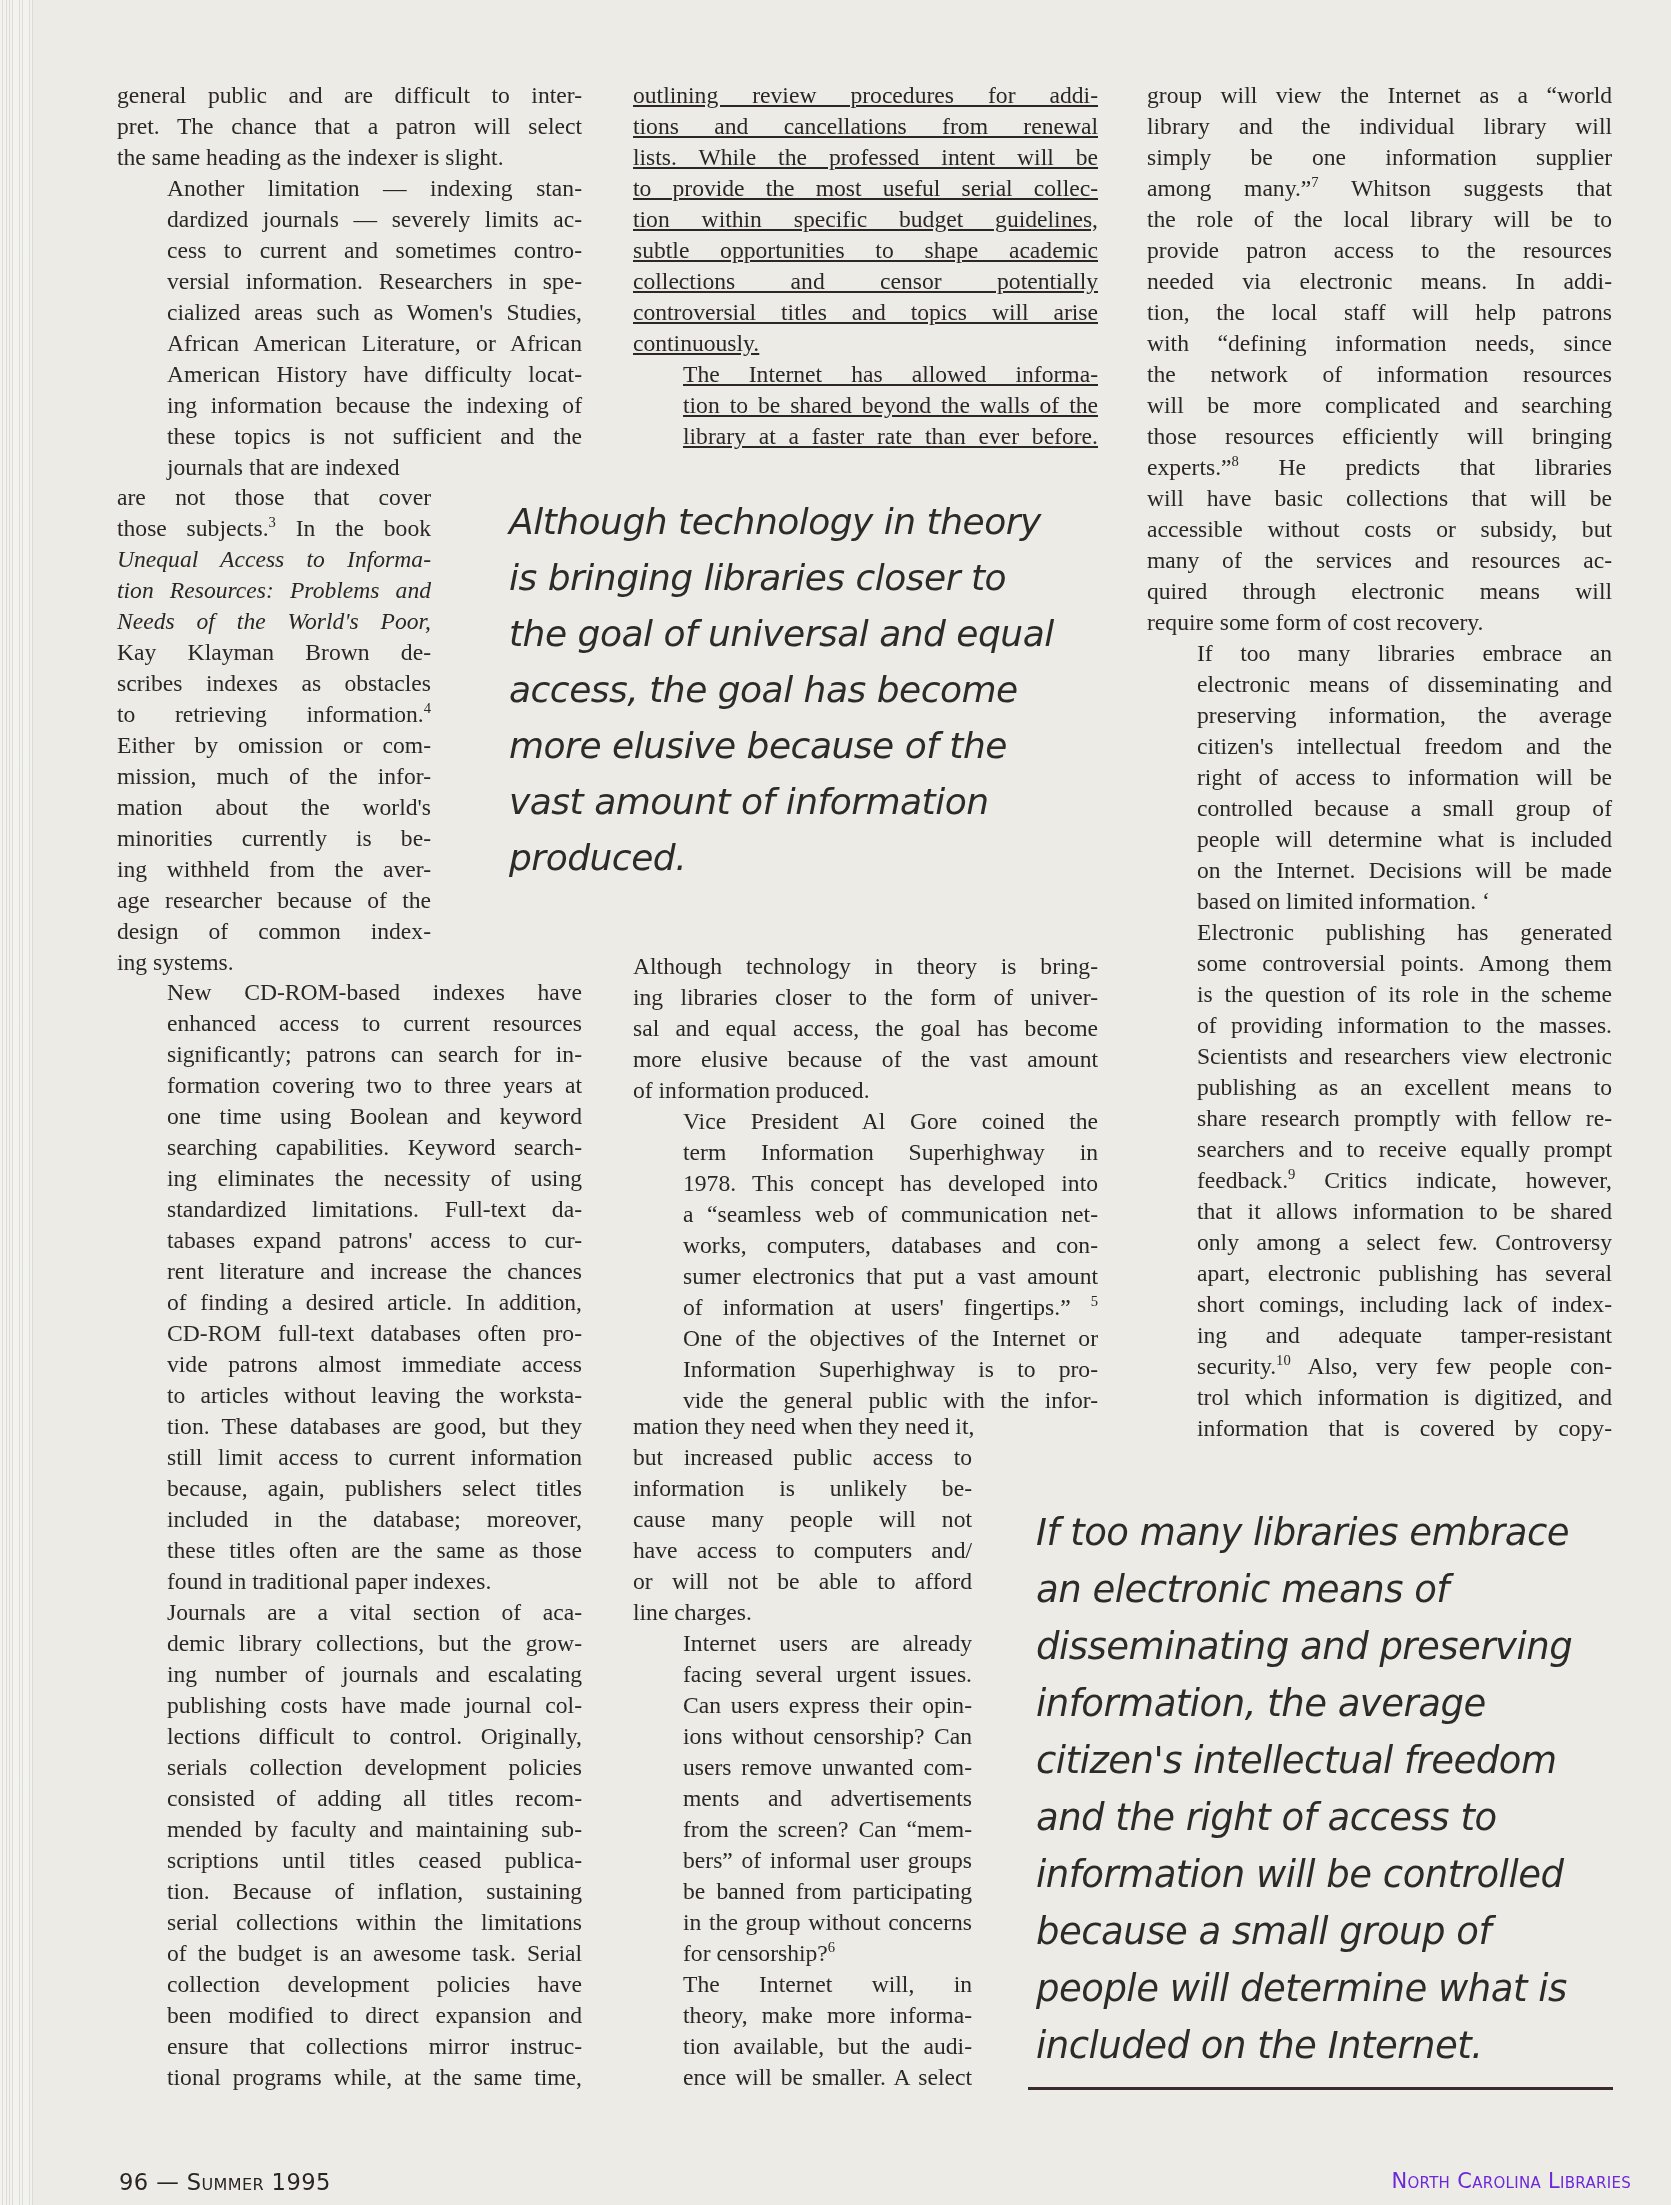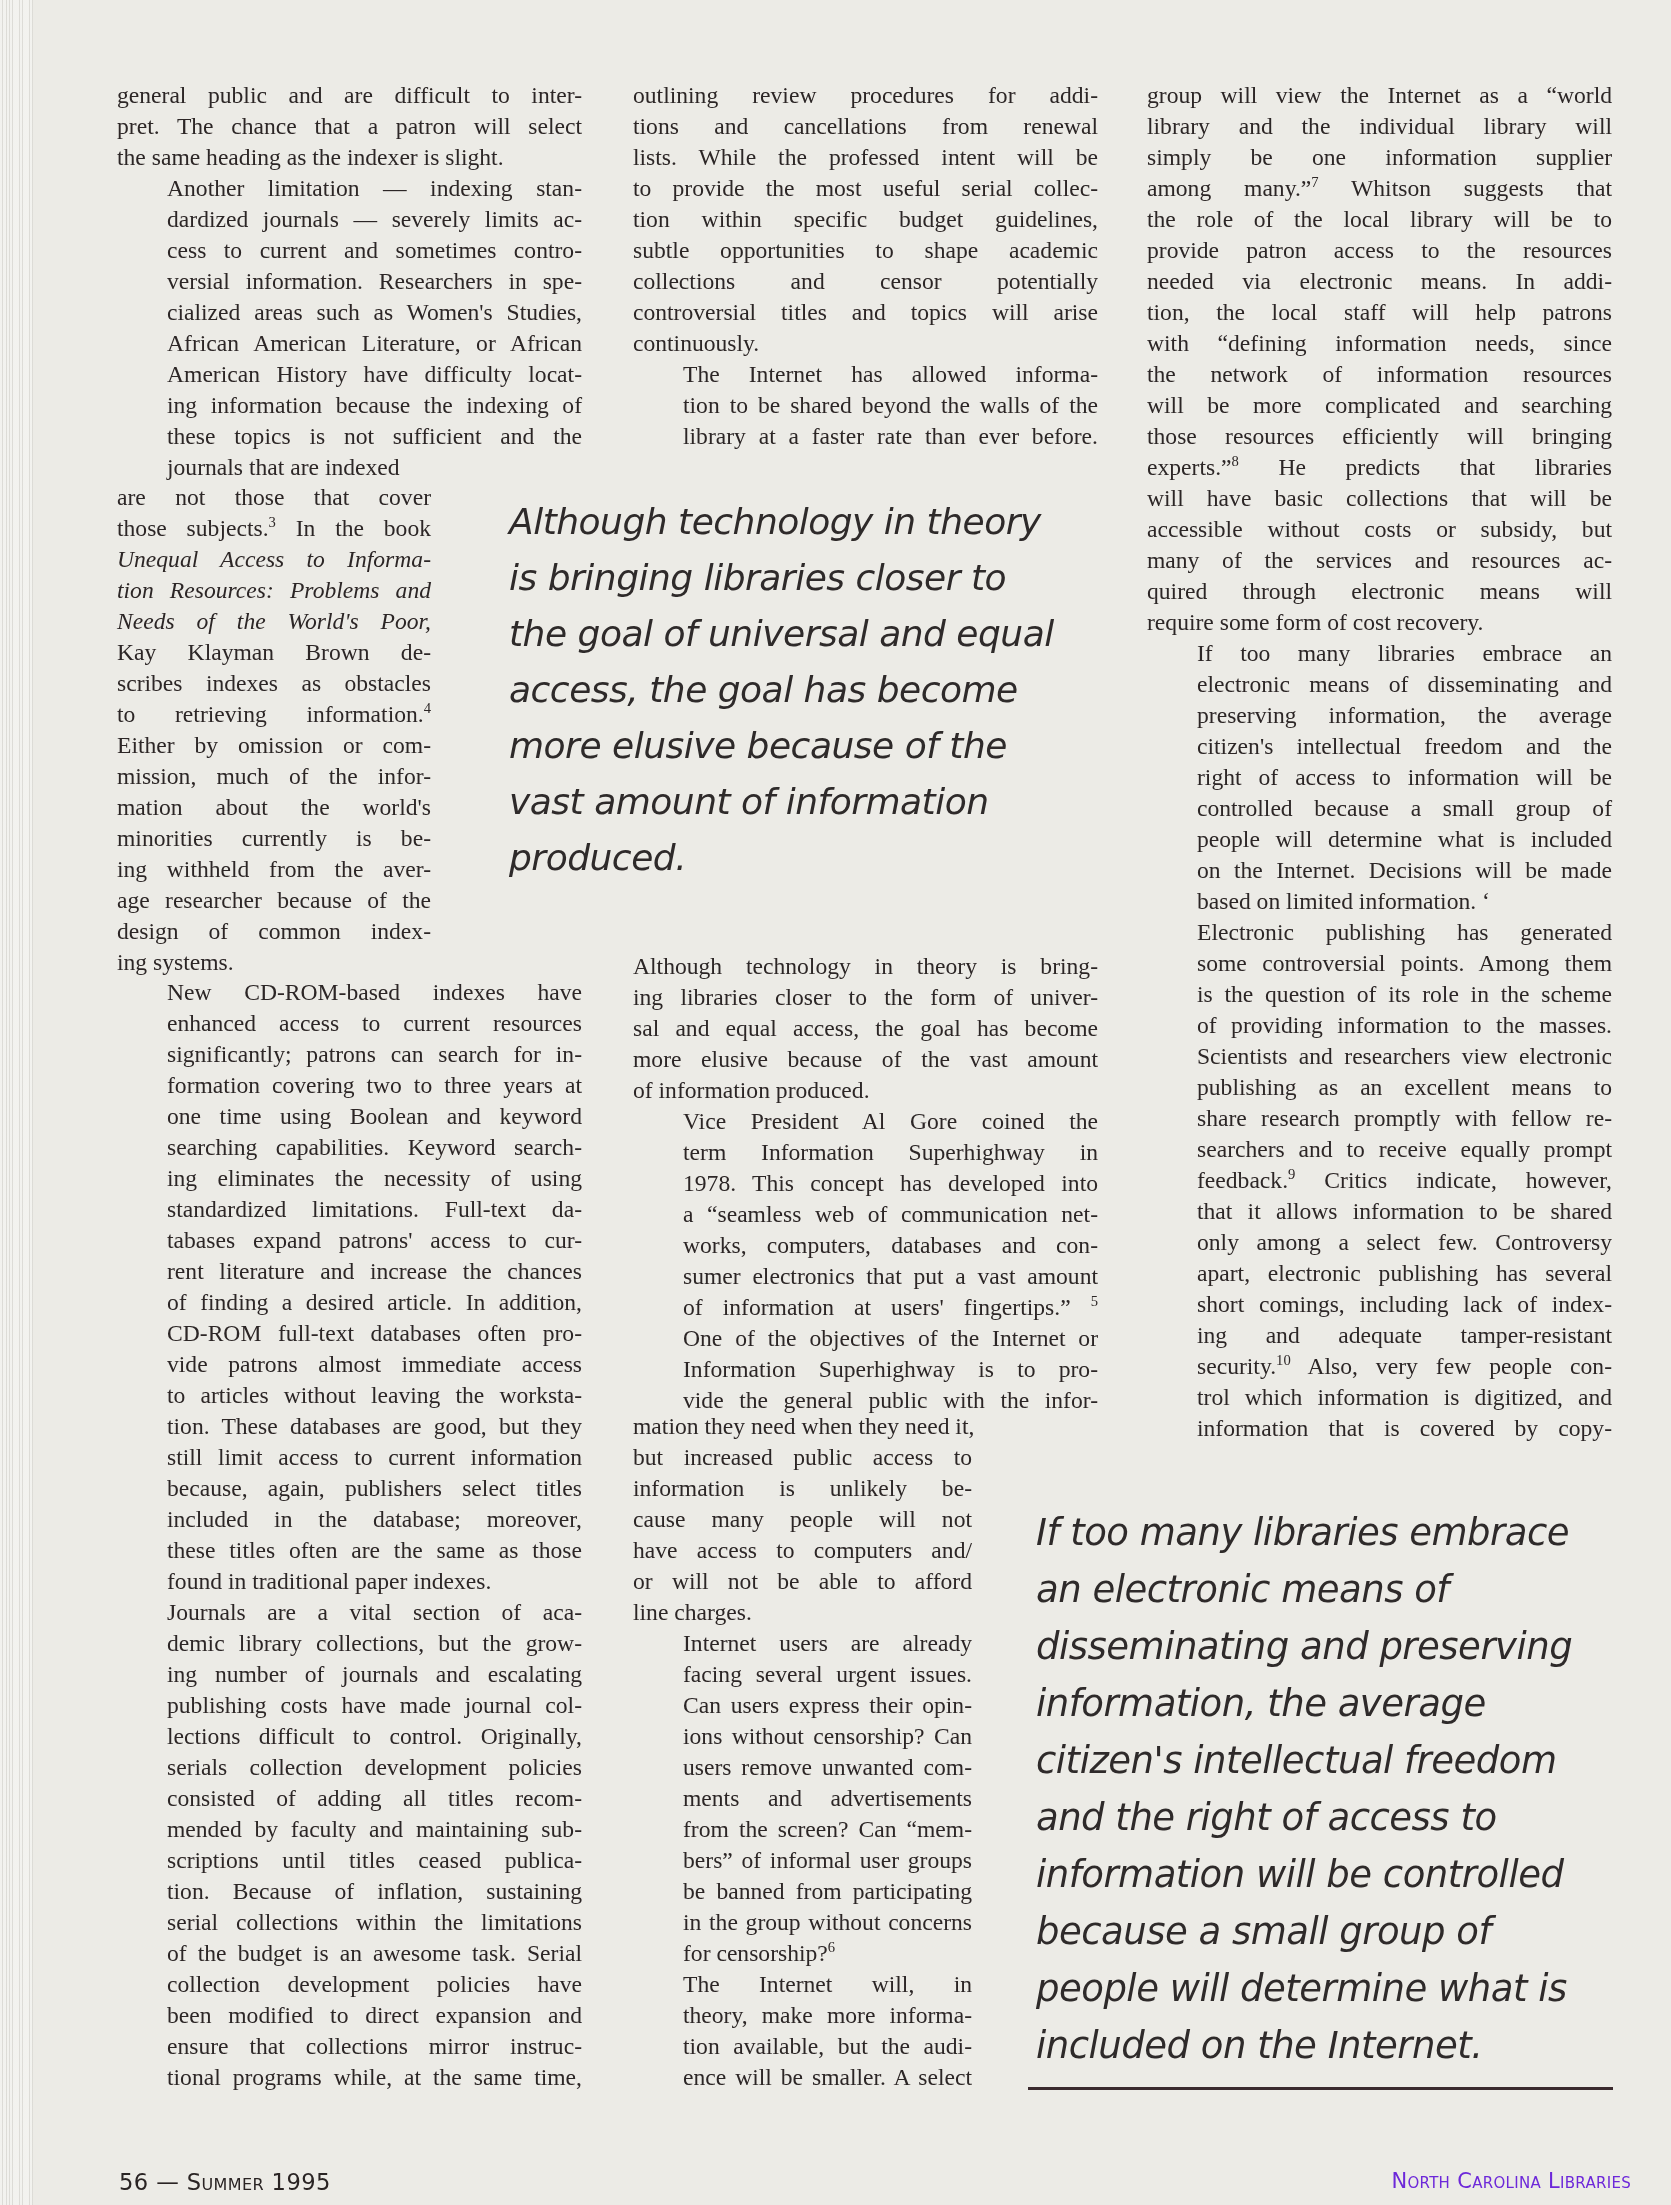--- a/index.html
+++ b/index.html
@@ -22,21 +22,21 @@
   .col p.indent { text-indent: 50px; }
   .col .line { display: block; text-align-last: justify; white-space: nowrap; }
   .col .line.last { text-align-last: left; }
   sup { font-size: 0.62em; line-height: 0; vertical-align: 0.62em; }
   em { }
 
   #col1a { left: 117px; top: 80px; width: 465px; }
   #col1b { left: 117px; top: 482px; width: 314px; }
   #col1c { left: 117px; top: 977px; width: 465px; }
 
-  #col2a { left: 633px; top: 80px; width: 465px; }
+  #col2a { left: 633px; top: 80px; width: 465px; text-decoration: underline; }
   #col2b { left: 633px; top: 951px; width: 465px; }
   #col2c { left: 633px; top: 1411px; width: 339px; }
 
   #col3a { left: 1147px; top: 80px; width: 465px; }
 
   .pullquote {
     position: absolute;
     font-family: "DejaVu Sans", "Liberation Sans", sans-serif;
     font-style: italic; color: #2e2a2a;
     font-size: 36px; line-height: 56px; letter-spacing: -0.5px; margin-left: 8px;
@@ -293,18 +293,18 @@
   <span class="pq-line">citizen's intellectual freedom</span>
   <span class="pq-line">and the right of access to</span>
   <span class="pq-line">information will be controlled</span>
   <span class="pq-line">because a small group of</span>
   <span class="pq-line">people will determine what is</span>
   <span class="pq-line">included on the Internet.</span>
 </div>
 <div class="pq-rule"></div>
 
 <div class="footer-left">
-  <span>56</span>
+  <span>96</span>
   <span>—</span>
   <span class="sc">Summer 1995</span>
 </div>
 <div class="footer-right">North Carolina Libraries</div>
 
 
 </body></html>

